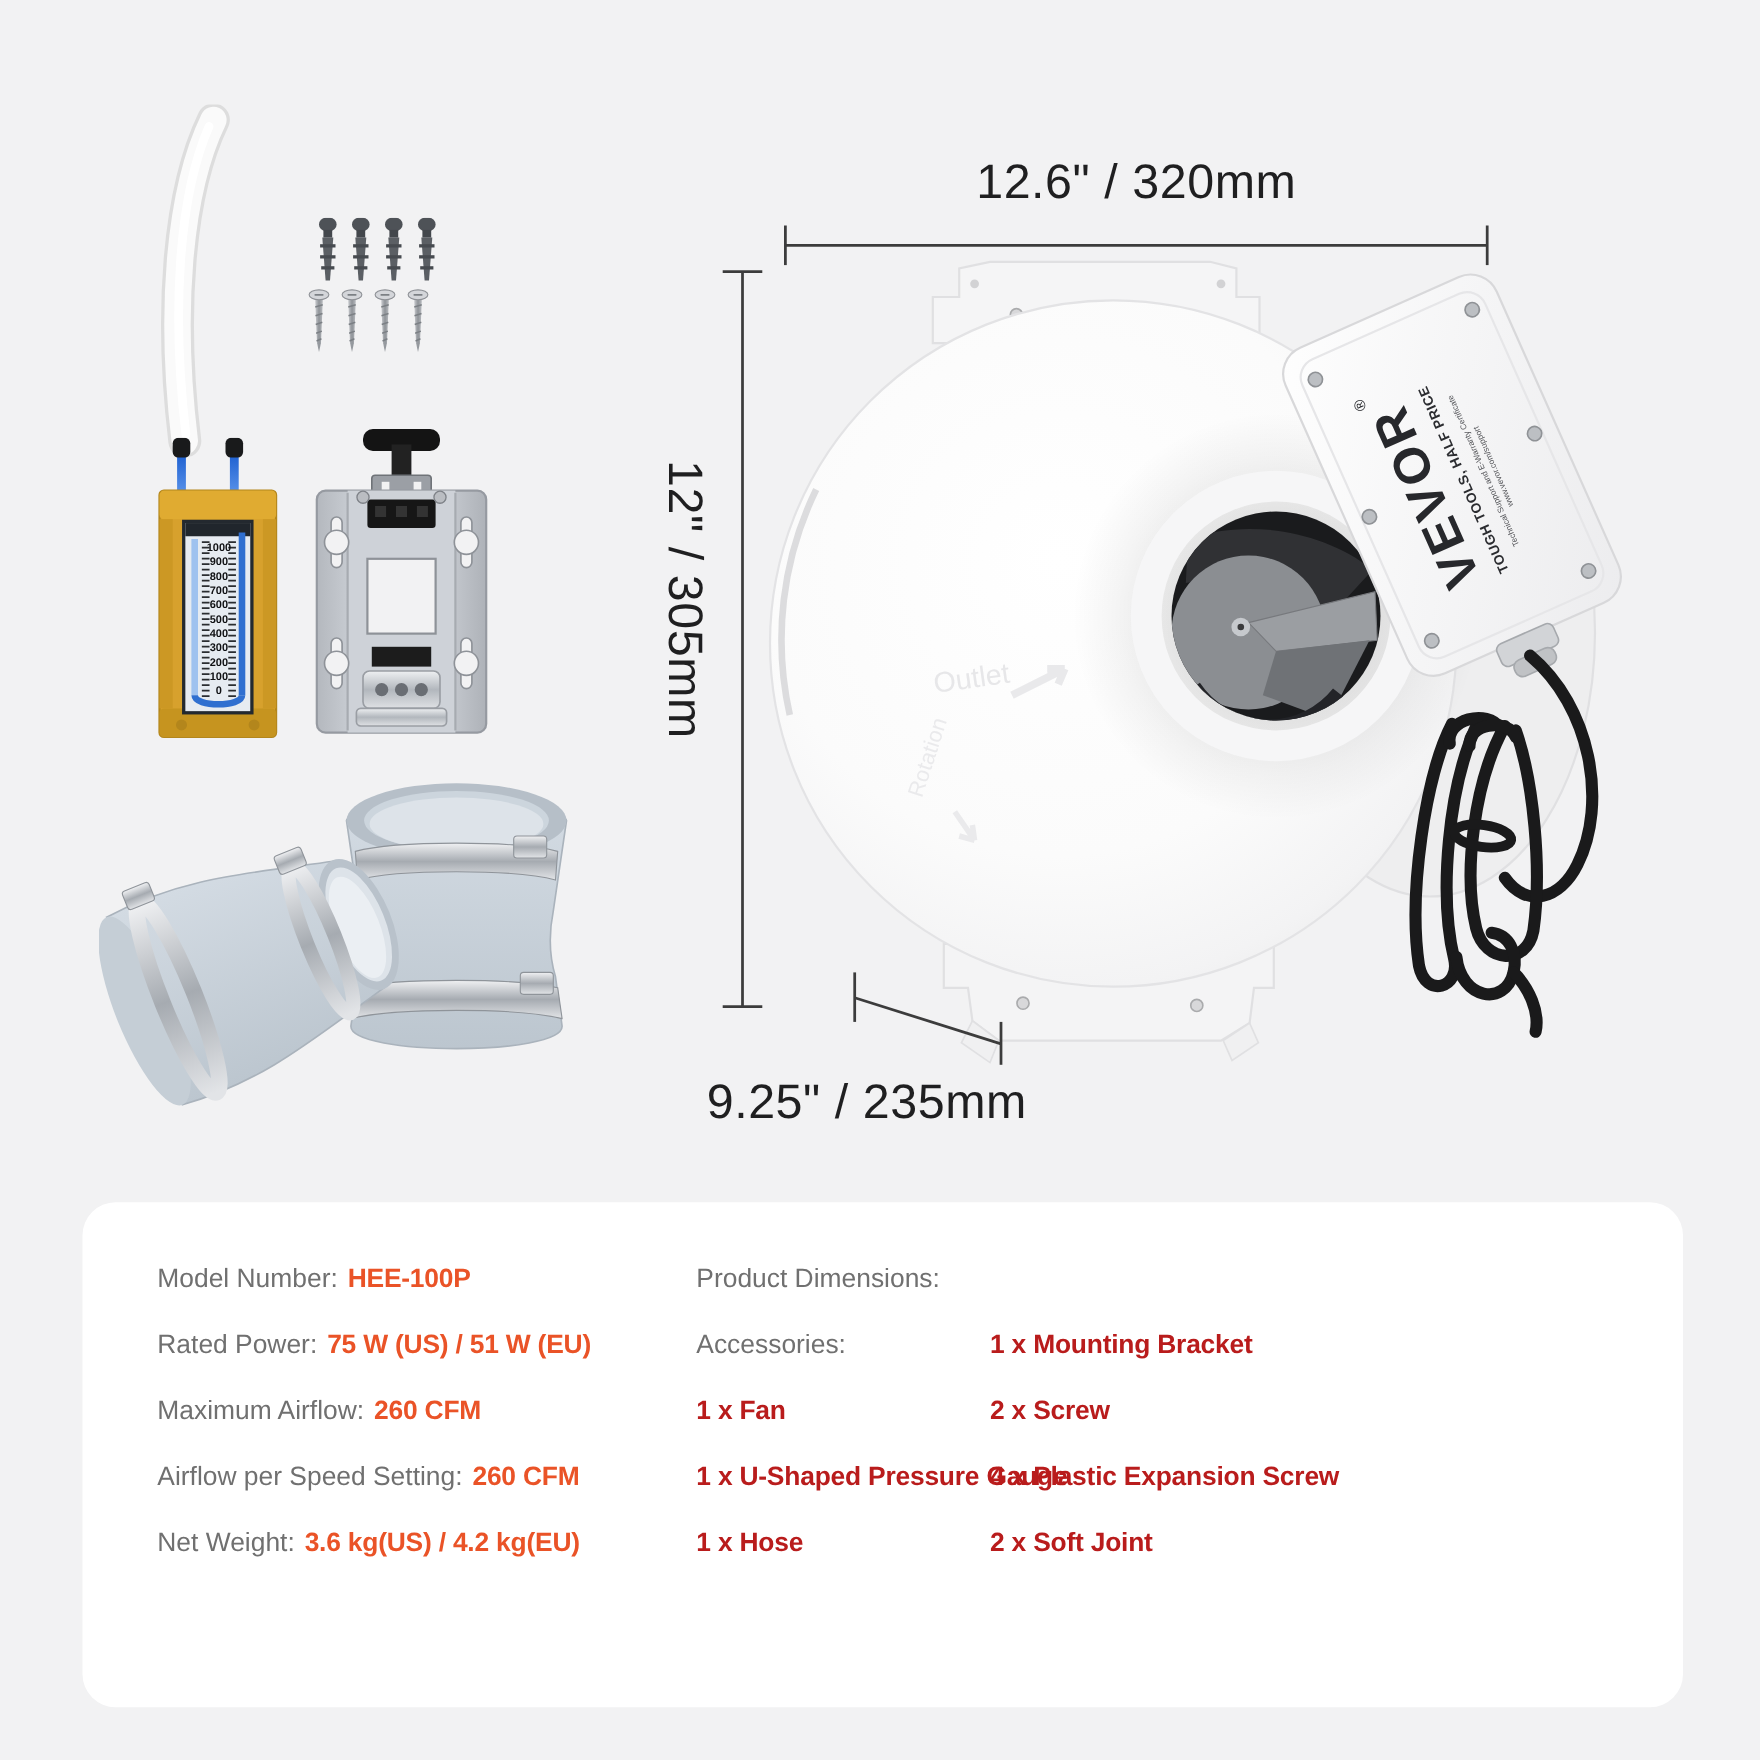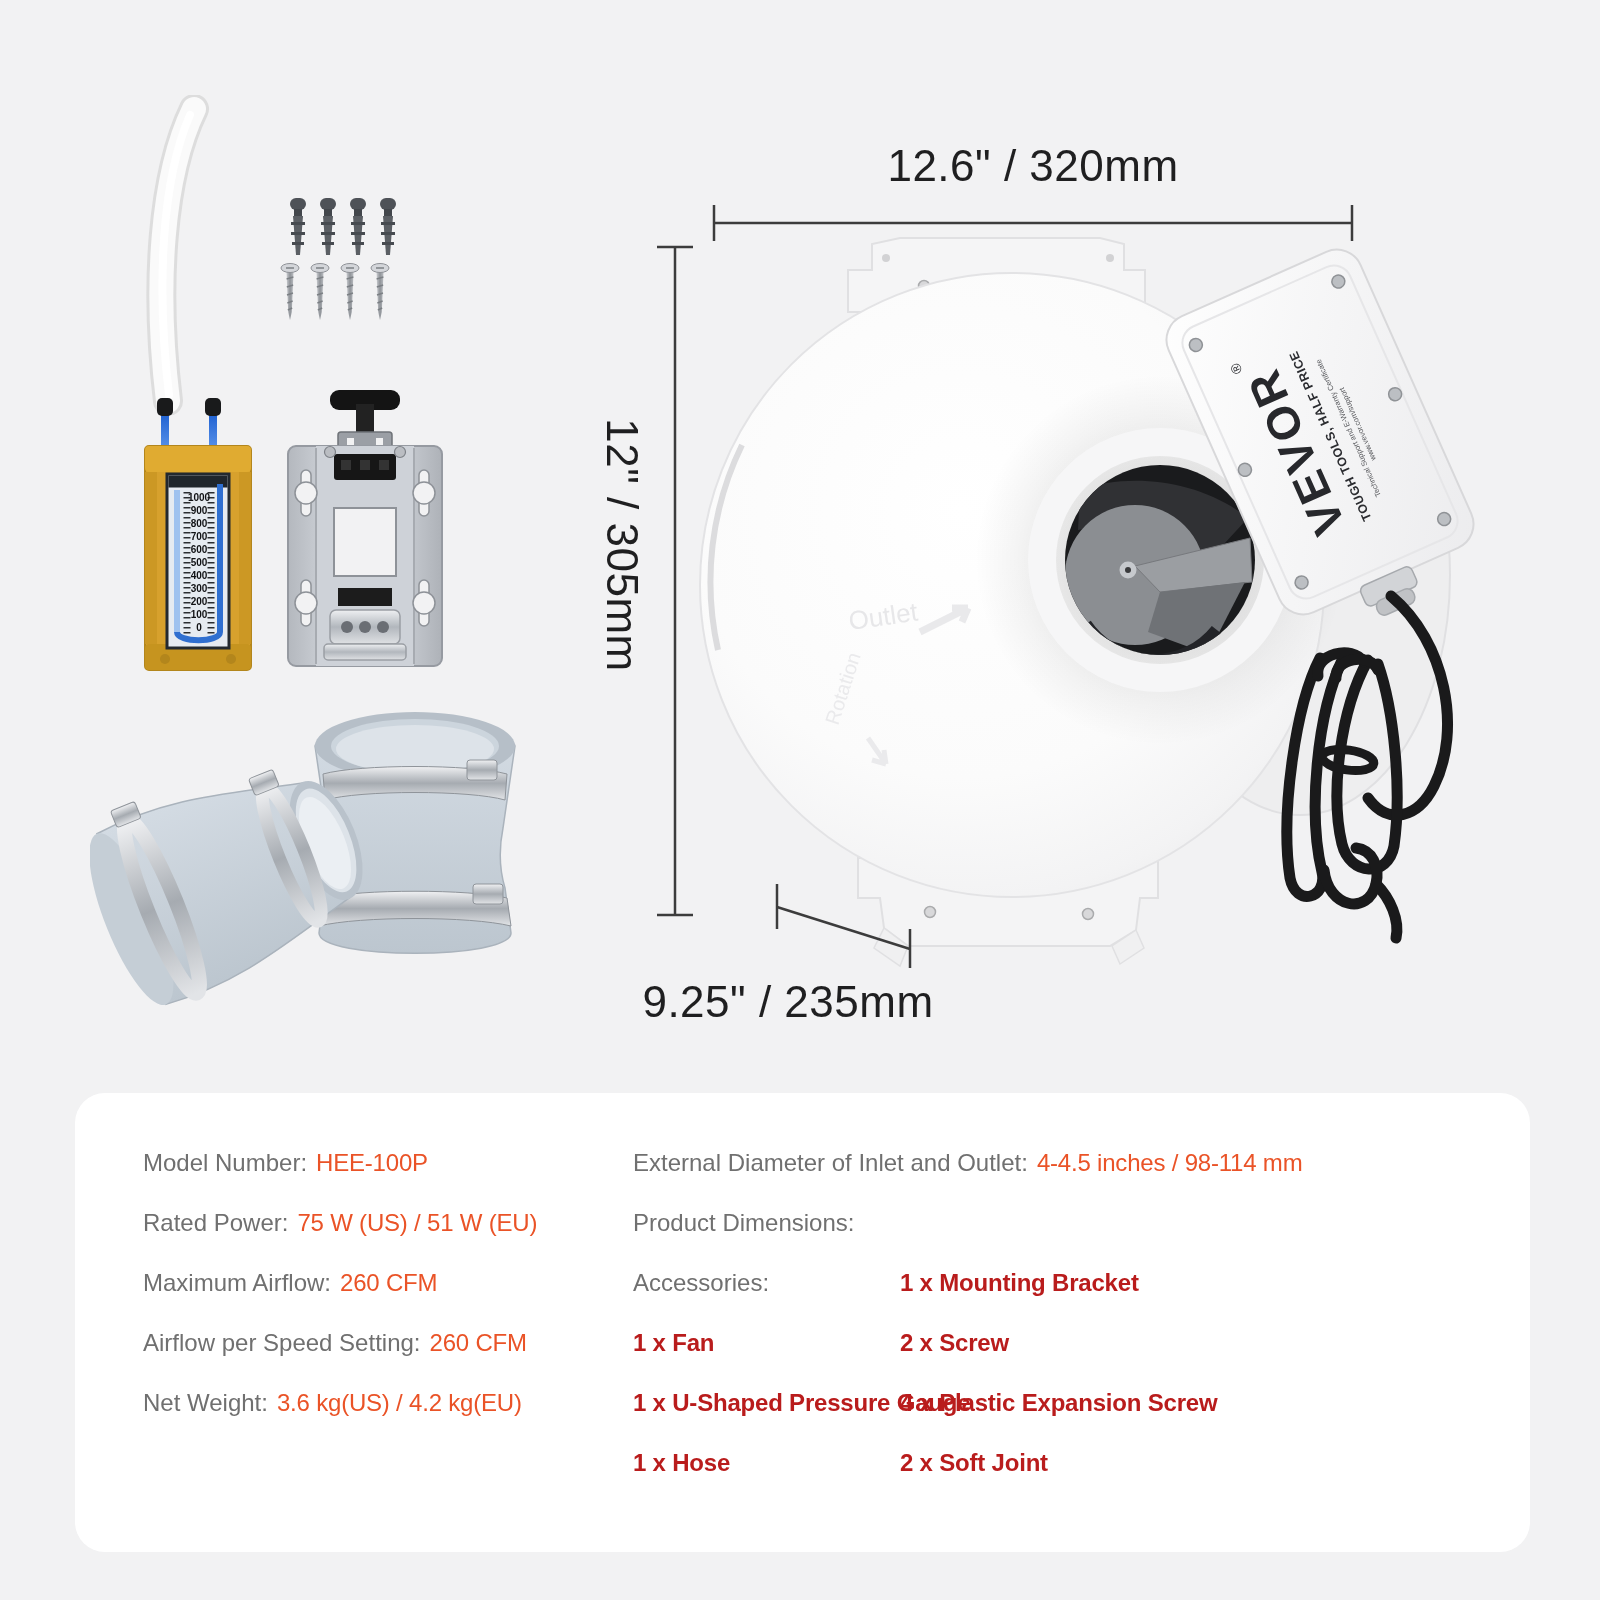--- a/index.html
+++ b/index.html
@@ -9,21 +9,21 @@
   
   .dim-label{position:absolute;font-size:44px;font-weight:500;color:#1f1f20;white-space:nowrap;transform:translate(-50%,-50%);letter-spacing:0.5px;}
   .dim-label.vert{transform:translate(-50%,-50%) rotate(90deg);}
   
   .spec-panel{position:absolute;left:75px;top:1093px;width:1455px;height:459px;background:#ffffff;border-radius:30px;}
   .spec-col{position:absolute;top:40px;}
   .spec-col.left{left:68px;}
   .spec-col.right{left:558px;}
   .spec-row{height:60px;display:flex;align-items:center;white-space:nowrap;font-size:24px;}
   .spec-row .lbl{color:#707070;margin-right:9px;}
-  .spec-row .val{color:#ea5327;font-weight:400;letter-spacing:-0.2px;}
+  .spec-row .val{color:#ea5327;font-weight:700;letter-spacing:-0.2px;}
   .acc-grid{display:grid;grid-template-columns:267px auto;}
   .acc-cell{height:60px;display:flex;align-items:center;white-space:nowrap;font-size:24px;}
   .acc-cell.head{color:#707070;}
   .acc-cell.item{color:#b91c1c;font-weight:700;letter-spacing:-0.2px;}
 </style>
 </head>
 <body>
 
 <div class="canvas">
 
@@ -436,24 +436,20 @@
         <span class="val">260 CFM</span>
       </div>
       <div class="spec-row">
         <span class="lbl">Net Weight:</span>
         <span class="val">3.6 kg(US) / 4.2 kg(EU)</span>
       </div>
     </div>
 
     <div class="spec-col right">
       <div class="spec-row">
-        <span class="lbl">External Diameter of Inlet and Outlet:</span>
-        <span class="val">4-4.5 inches / 98-114 mm</span>
-      </div>
-      <div class="spec-row">
         <span class="lbl">Product Dimensions:</span>
       </div>
       <div class="acc-grid">
         <div class="acc-cell head">Accessories:</div>
         <div class="acc-cell item">1 x Mounting Bracket</div>
         <div class="acc-cell item">1 x Fan</div>
         <div class="acc-cell item">2 x Screw</div>
         <div class="acc-cell item">1 x U-Shaped Pressure Gauge</div>
         <div class="acc-cell item">4 x Plastic Expansion Screw</div>
         <div class="acc-cell item">1 x Hose</div>

